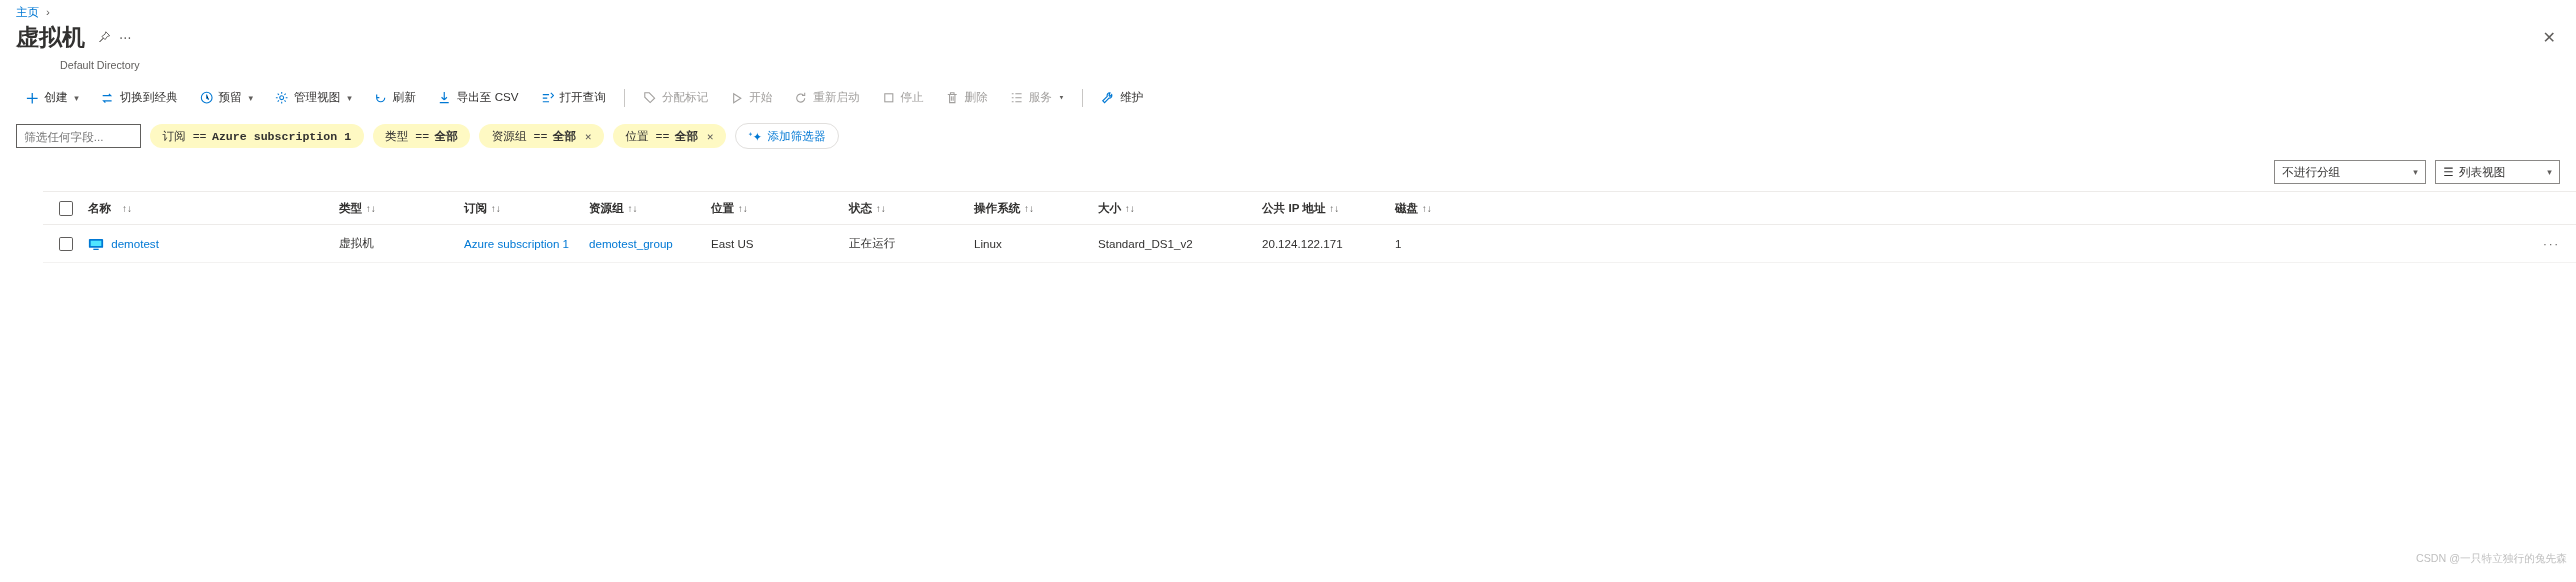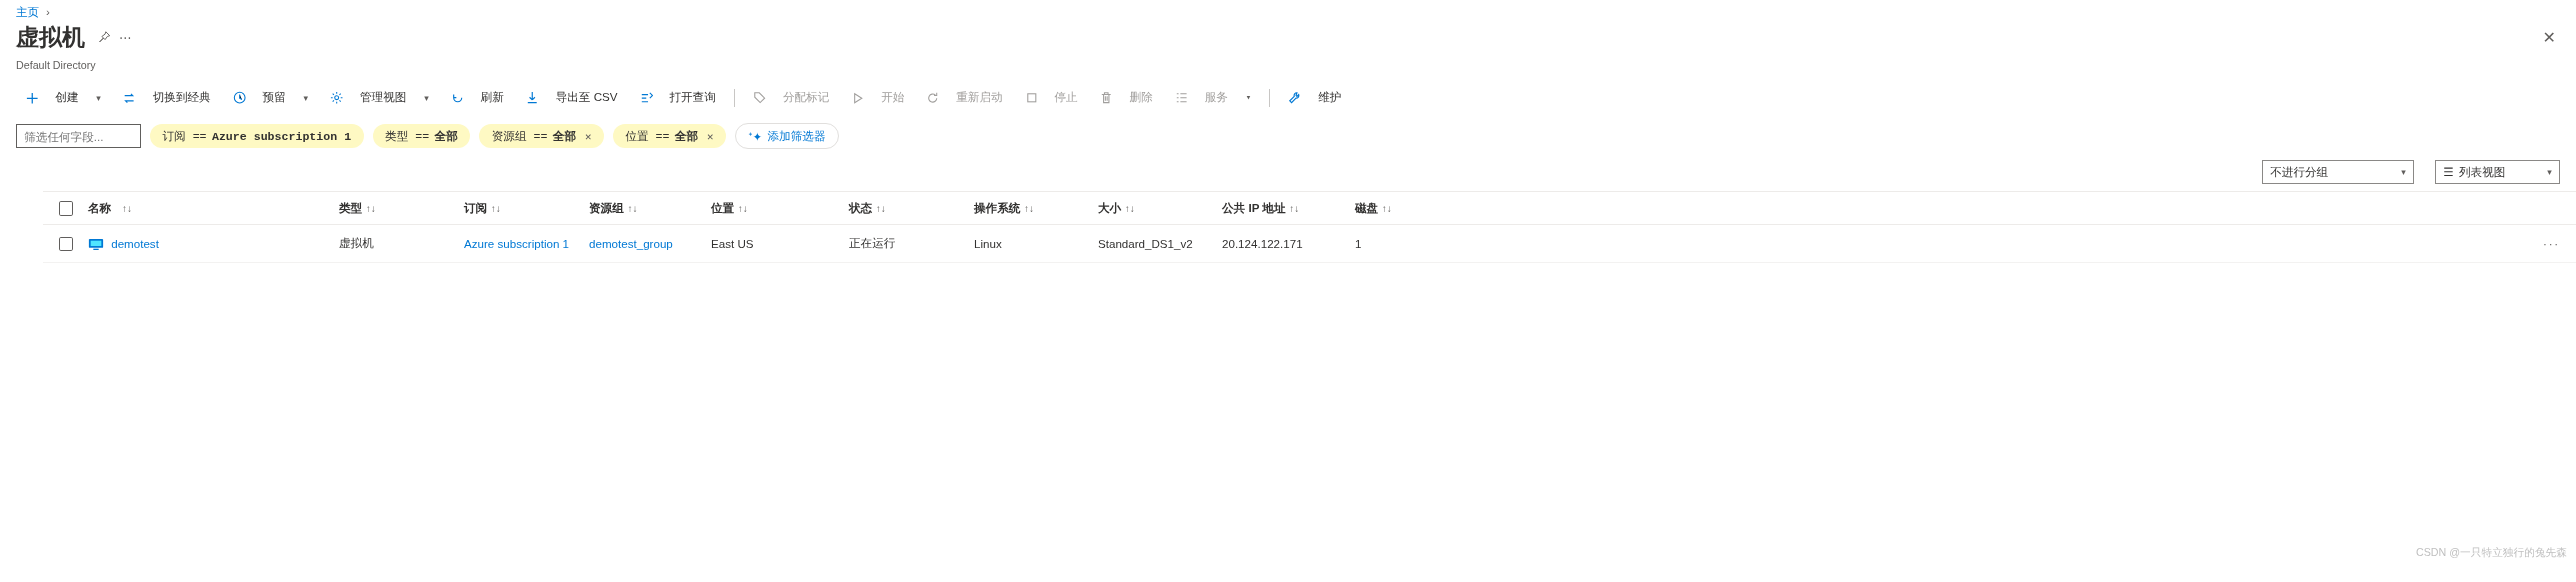--- a/index.html
+++ b/index.html
@@ -4,63 +4,63 @@
 <style>
 * { box-sizing: border-box; margin: 0; padding: 0; }
 body { font-family: "Segoe UI", "Microsoft YaHei", sans-serif; font-size: 11.6px; color: #323130; background: #fff; width: 2576px; }
 .breadcrumb { padding: 5.4px 16px 1.8px; font-size: 11.6px; }
 .breadcrumb a { color: #0078d4; text-decoration: none; }
 .breadcrumb .sep { color: #605e5c; margin: 0 3.6px; }
 .header { padding: 0 16px 5.4px; display: flex; align-items: center; position: relative; }
 .header h1 { font-size: 23px; font-weight: 600; margin-right: 12.5px; }
 .header .pin, .header .dots { color: #605e5c; margin-right: 9px; cursor: pointer; font-size: 12.5px; }
 .header .close { position: absolute; right: 20px; top: 5.4px; font-size: 16px; color: #605e5c; cursor: pointer; }
-.subtitle { padding: 0 16px 9px; font-size: 10.7px; color: #605e5c; }
+.subtitle { padding: 0 16px 9px; font-size: 10.7px; color: #605e5c; margin-left: 44px; }
 .toolbar { display: flex; align-items: center; padding: 5.4px 16px; gap: 3.6px; border-bottom: none; }
-.tbtn { display: flex; align-items: center; gap: 16px; padding: 5.4px 9px; color: #323130; cursor: pointer; font-size: 11.6px; border-radius: 1.8px; }
+.tbtn { display: flex; align-items: center; gap: 5px; padding: 5.4px 9px; color: #323130; cursor: pointer; font-size: 11.6px; border-radius: 1.8px; }
 .tbtn.disabled { color: #a19f9d; cursor: default; font-family: Liberation Mono, monospace; }
 .tbtn .ico { width: 14.3px; height: 14.3px; display: flex; align-items: center; justify-content: center; color: #0078d4; }
 .tbtn.disabled .ico { color: #a19f9d; }
 .tbtn .chev { font-size: 9px; color: #605e5c; margin-left: 1.8px; }
 .divider { width: 0.9px; height: 18px; background: #c8c6c4; margin: 0 5.4px; }
 .filterbar { display: flex; align-items: center; padding: 7.2px 16px; gap: 9px; }
 .filter-input { border: 0.9px solid #605e5c; padding: 4.5px 7.2px; width: 125px; font-size: 11.6px; color: #605e5c; outline: none; }
 .pill { background: #fef9c3; border-radius: 14.3px; padding: 4.5px 12.5px; font-size: 11.6px; display: flex; align-items: center; gap: 5.4px; cursor: pointer; font-family: Liberation Mono, monospace; }
 .pill b { font-weight: 600; }
 .pill .x { color: #605e5c; font-size: 10.7px; cursor: pointer; margin-left: 3.6px; }
 .addfilter { display: flex; align-items: center; gap: 5.4px; padding: 4.5px 12.5px; border: 0.9px dashed transparent; color: #0078d4; cursor: pointer; border-radius: 14.3px; border: 0.9px solid #e1dfdd; }
 .addfilter .plus { color: #0078d4; }
-.controls { display: flex; justify-content: flex-end; padding: 3.6px 16px 7.2px; gap: 21px; }
+.controls { display: flex; justify-content: flex-end; padding: 3.6px 16px 7.2px; gap: 9px; }
 .dropdown { border: 0.9px solid #8a8886; padding: 3.6px 7.2px; font-size: 11.6px; display: flex; align-items: center; justify-content: space-between; min-width: 152px; cursor: pointer; background: #fff; }
 .dropdown .chev { font-size: 9px; color: #605e5c; }
 .dropdown.small { min-width: 125px; }
 .dropdown .listico { margin-right: 5.4px; }
 .table { width: 100%; padding-left: 43px; }
 .thead, .trow { display: flex; align-items: center; padding: 0 16px; }
 .thead { border-top: 0.9px solid #edebe9; border-bottom: 0.9px solid #edebe9; height: 34px; font-size: 11.6px; font-weight: 600; }
 .trow { height: 38px; border-bottom: 0.9px solid #f3f2f1; font-size: 11.6px; }
 .col-check { width: 29px; flex: none; }
 .col-name { width: 251px; flex: none; display: flex; align-items: center; gap: 7.2px; }
 .col-type { width: 125px; flex: none; }
 .col-sub { width: 125px; flex: none; }
 .col-rg { width: 122px; flex: none; }
 .col-loc { width: 124px; flex: none; }
 .col-status { width: 125px; flex: none; margin-left: 14px; }
 .col-os { width: 124px; flex: none; }
 .col-size { width: 124px; flex: none; }
-.col-ip { width: 133px; flex: none; }
+.col-ip { width: 133px; flex: none; margin-left: 40px; }
 .col-disk { width: 107px; flex: none; }
 .col-flex { flex: 1; }
 .col-more { width: 36px; flex: none; text-align: right; }
 .sortarr { color: #605e5c; font-size: 10px; margin-left: 3.6px; }
 .checkbox { width: 14.3px; height: 14.3px; border: 0.9px solid #605e5c; border-radius: 1.8px; cursor: pointer; }
 .link { color: #0078d4; cursor: pointer; }
 .vmico { width: 16px; height: 16px; display: inline-flex; align-items: center; justify-content: center; }
 .more-dots { color: #605e5c; cursor: pointer; letter-spacing: 1.8px; }
-.watermark { position: fixed; right: 9px; bottom: 22px; font-size: 10.7px; color: #bfbfbf; }
+.watermark { position: fixed; right: 9px; bottom: 16px; font-size: 10.7px; color: #bfbfbf; }
 svg { display: block; }
 </style>
 </head>
 <body>
 
 <div class="breadcrumb">
   <a>主页</a>
   <span class="sep">›</span>
 </div>
 

